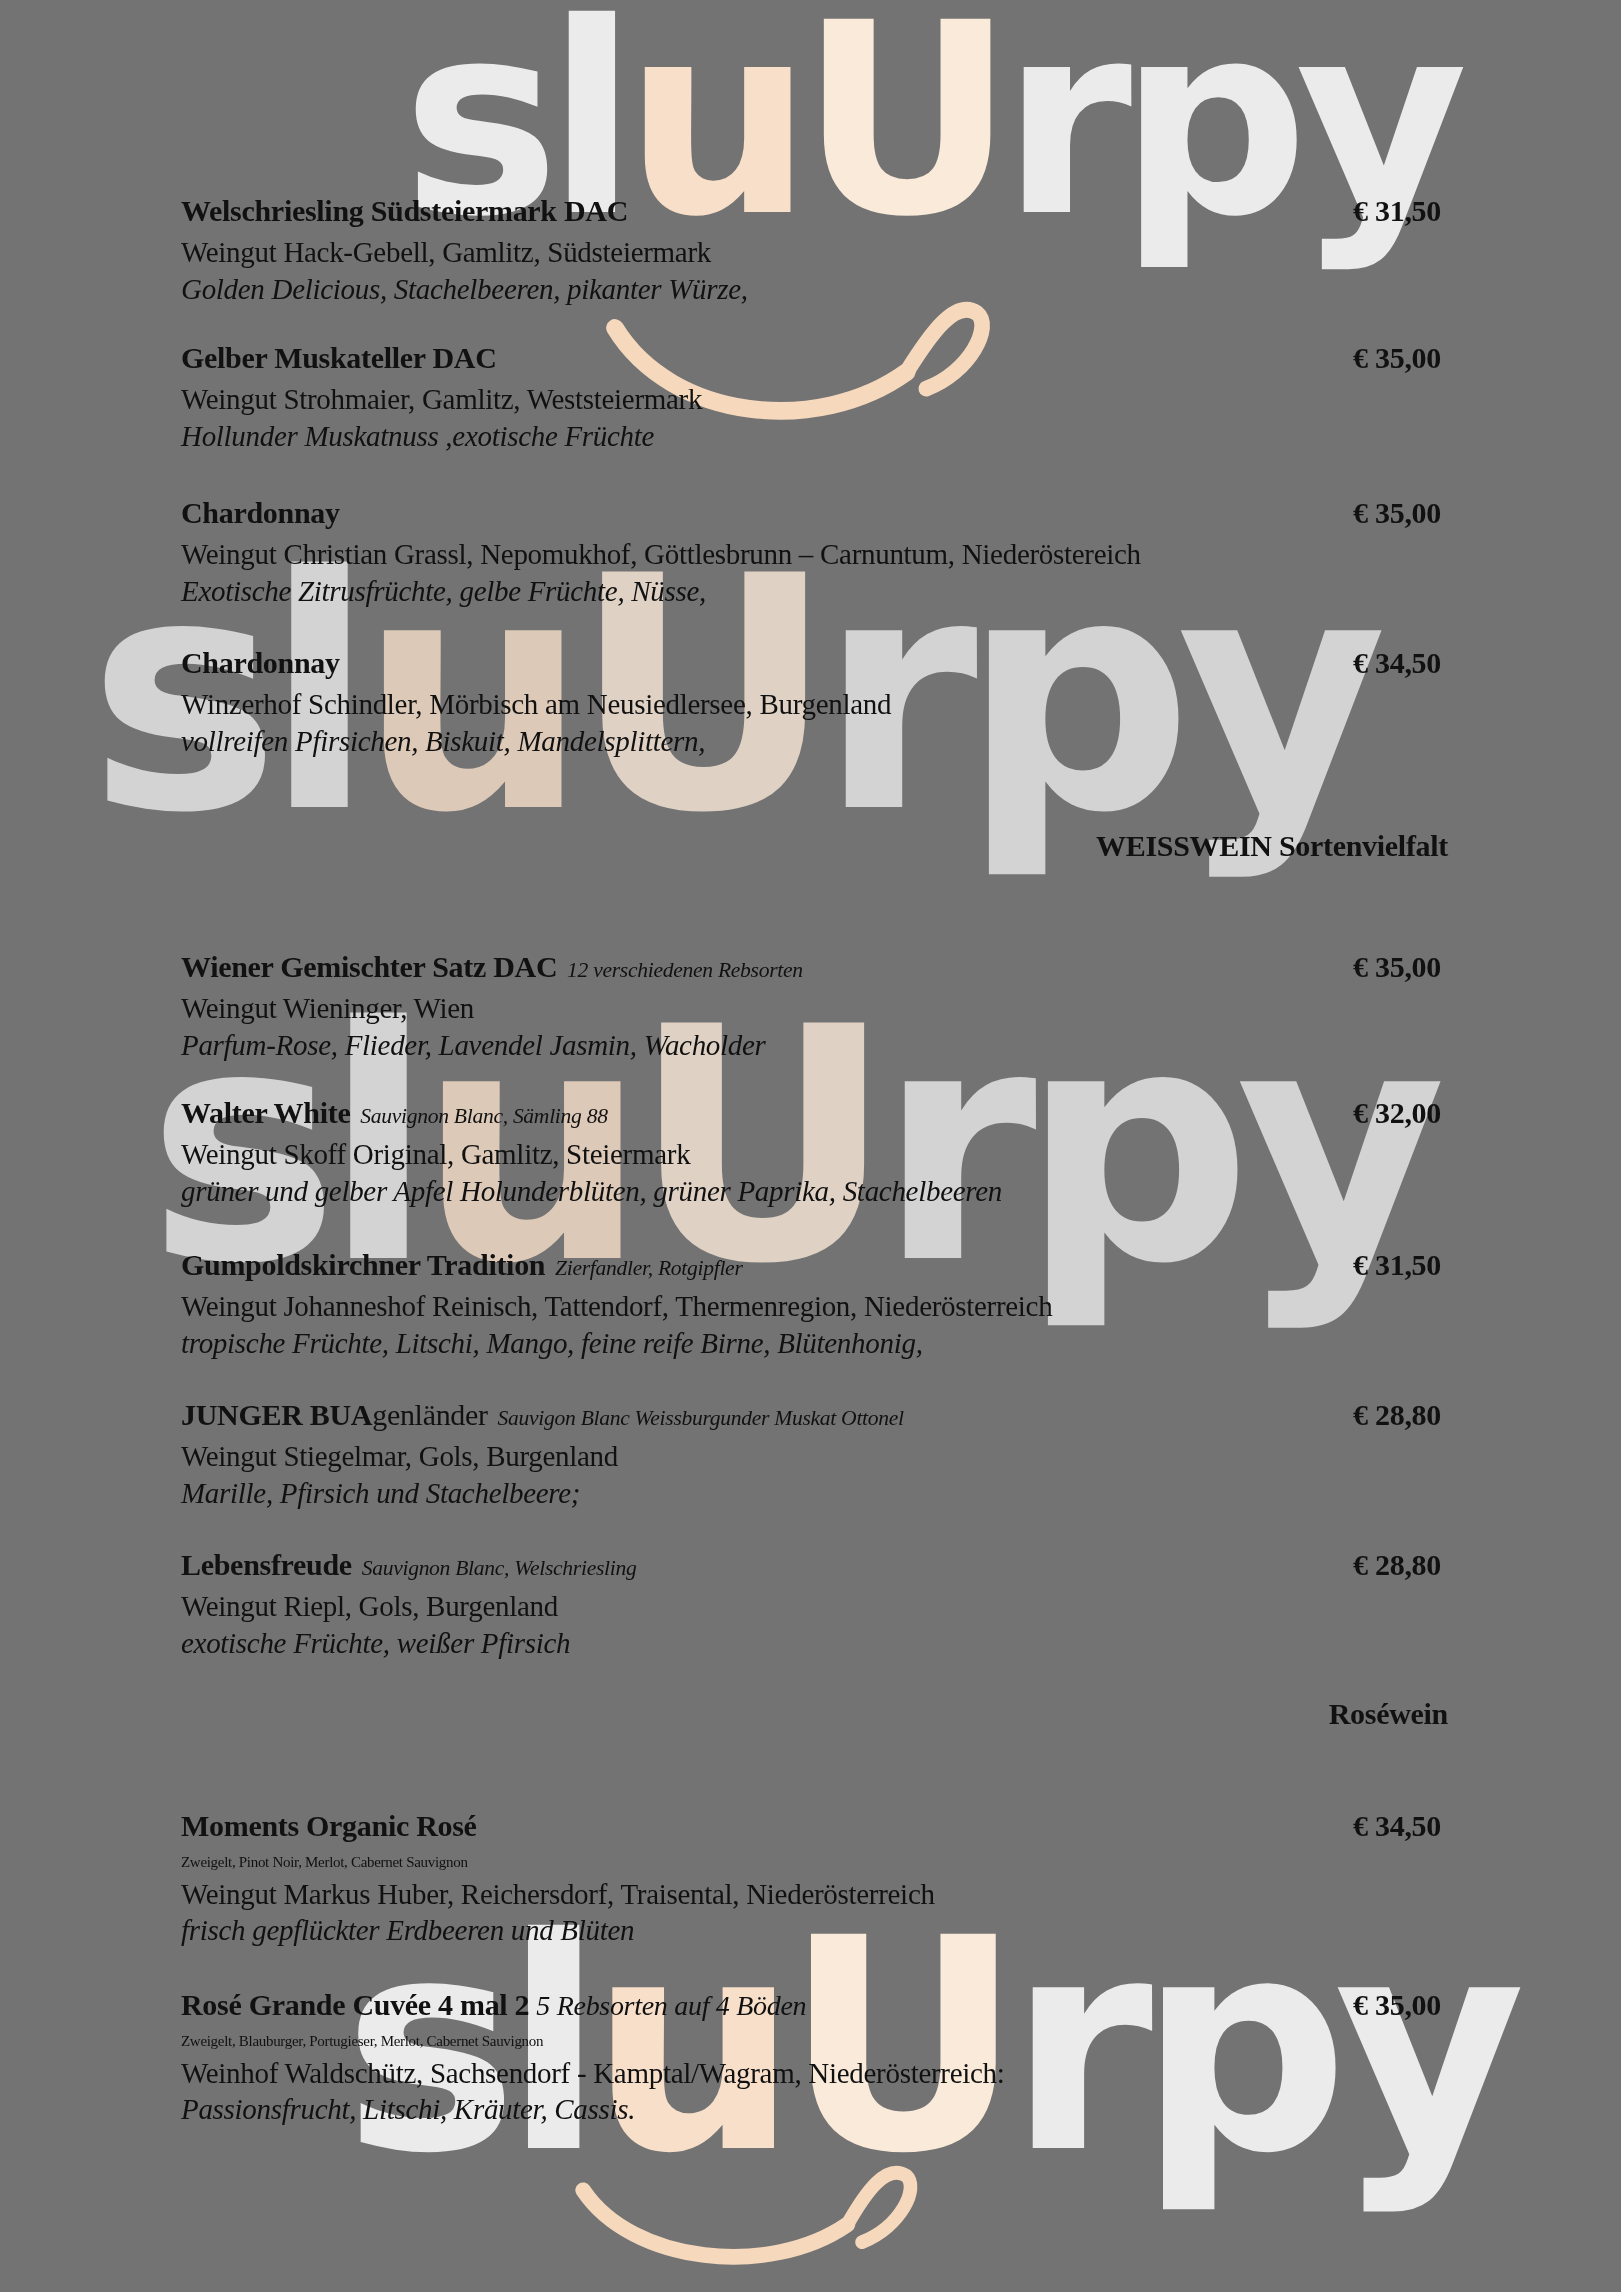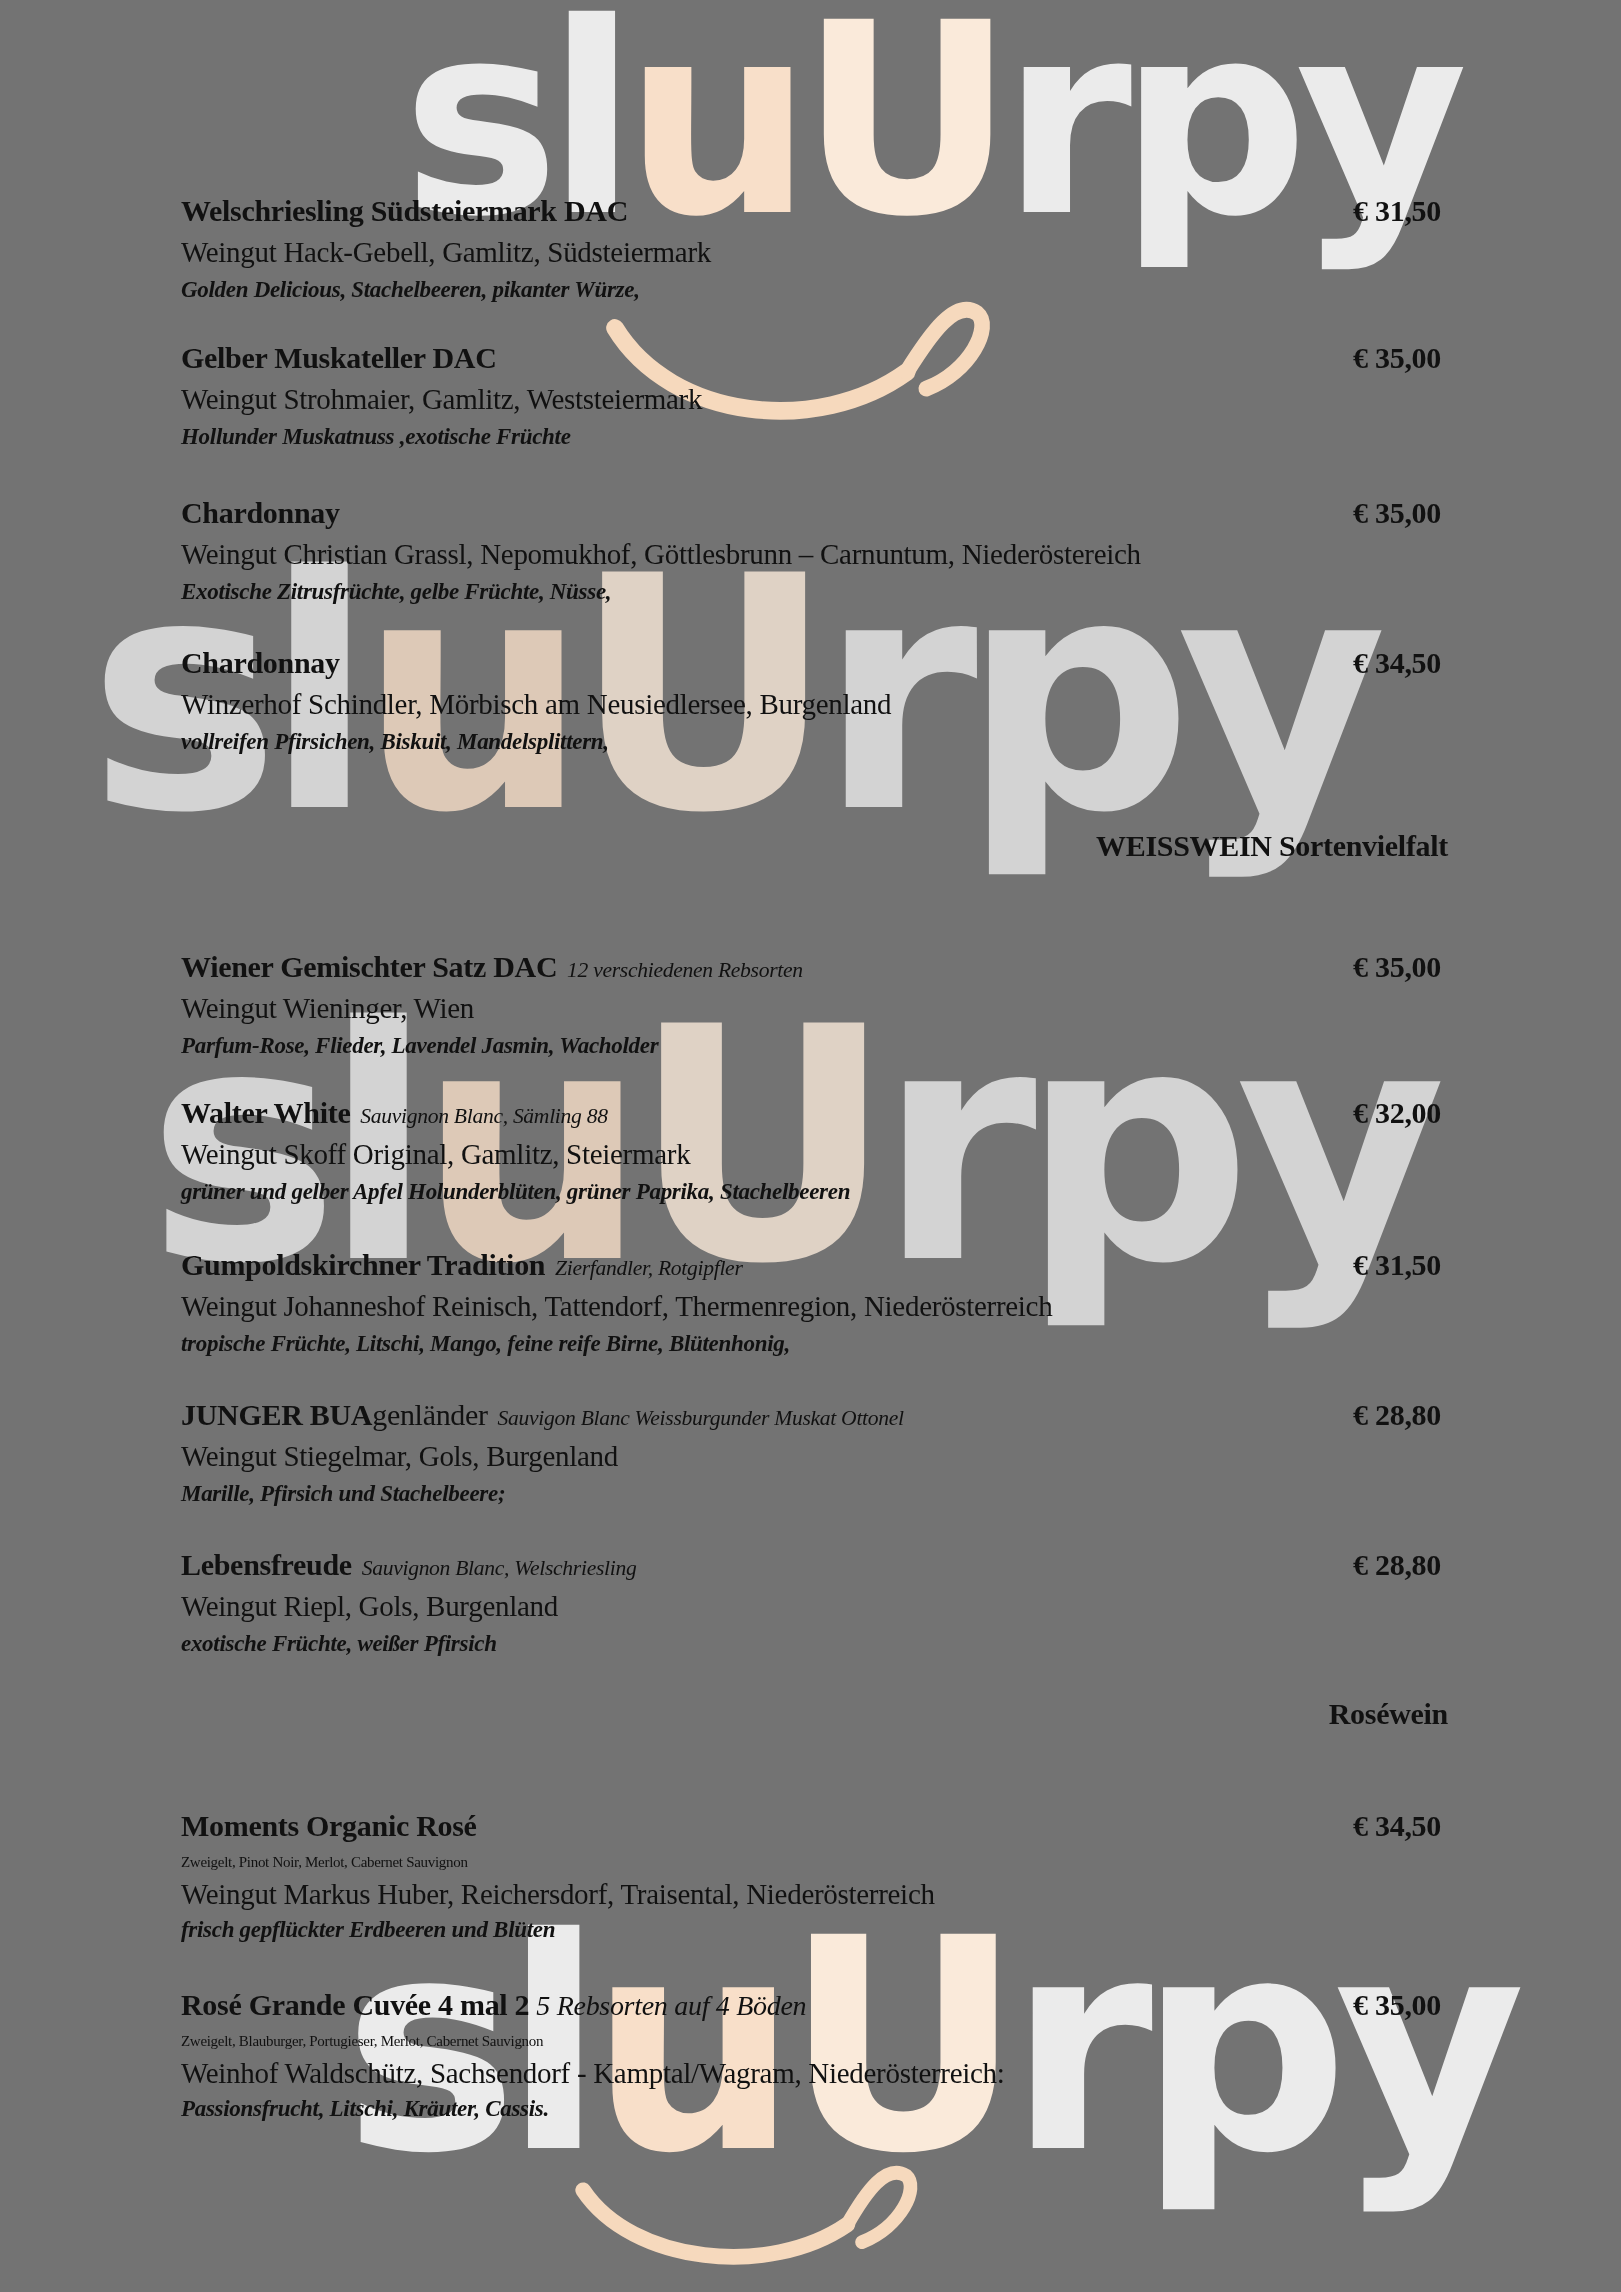--- a/index.html
+++ b/index.html
@@ -34,21 +34,21 @@
   
   .item{
     position:absolute;left:181px;right:180px;
   }
   .title-line{line-height:37px;white-space:nowrap;}
   .wine-name{font-weight:bold;font-size:30px;}
   .wine-name-plain{font-size:30px;}
   .note-small{font-style:italic;font-size:21.6px;margin-left:9.8px;font-family:Liberation Serif, serif;}
   .note-italic{font-style:italic;font-size:28px;margin-left:7px;}
   .producer{font-size:29px;line-height:37px;white-space:nowrap;}
-  .aroma{font-size:23px;line-height:37px;font-style:italic;white-space:nowrap;font-weight:bold;}
+  .aroma{font-size:29px;line-height:37px;font-style:italic;white-space:nowrap;}
   .rose .grapes{font-size:15px;line-height:27.4px;white-space:nowrap;}
   .rose .producer,.rose .aroma{line-height:36px;}
   .price{
     position:absolute;right:0;top:0;
     font-weight:bold;font-size:30px;line-height:37px;
     white-space:nowrap;
   }
   .heading{
     position:absolute;right:173px;
     font-weight:bold;font-size:30px;line-height:37px;

